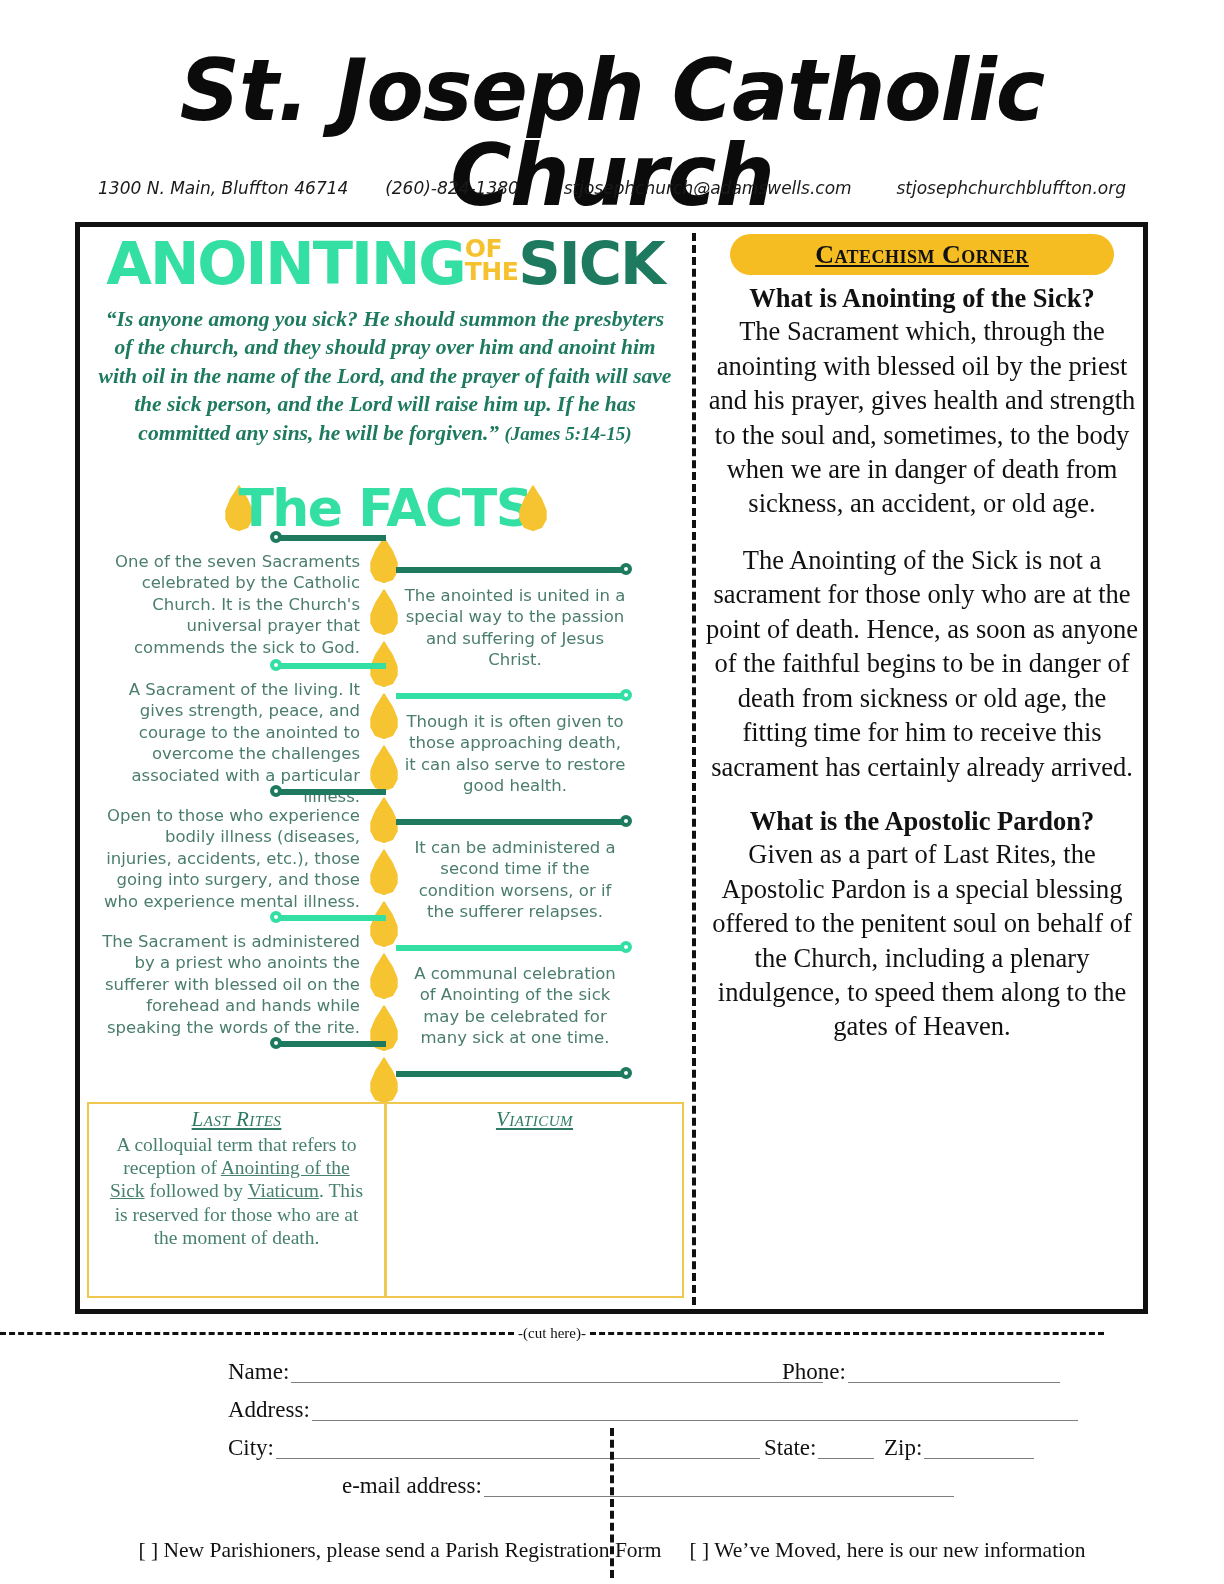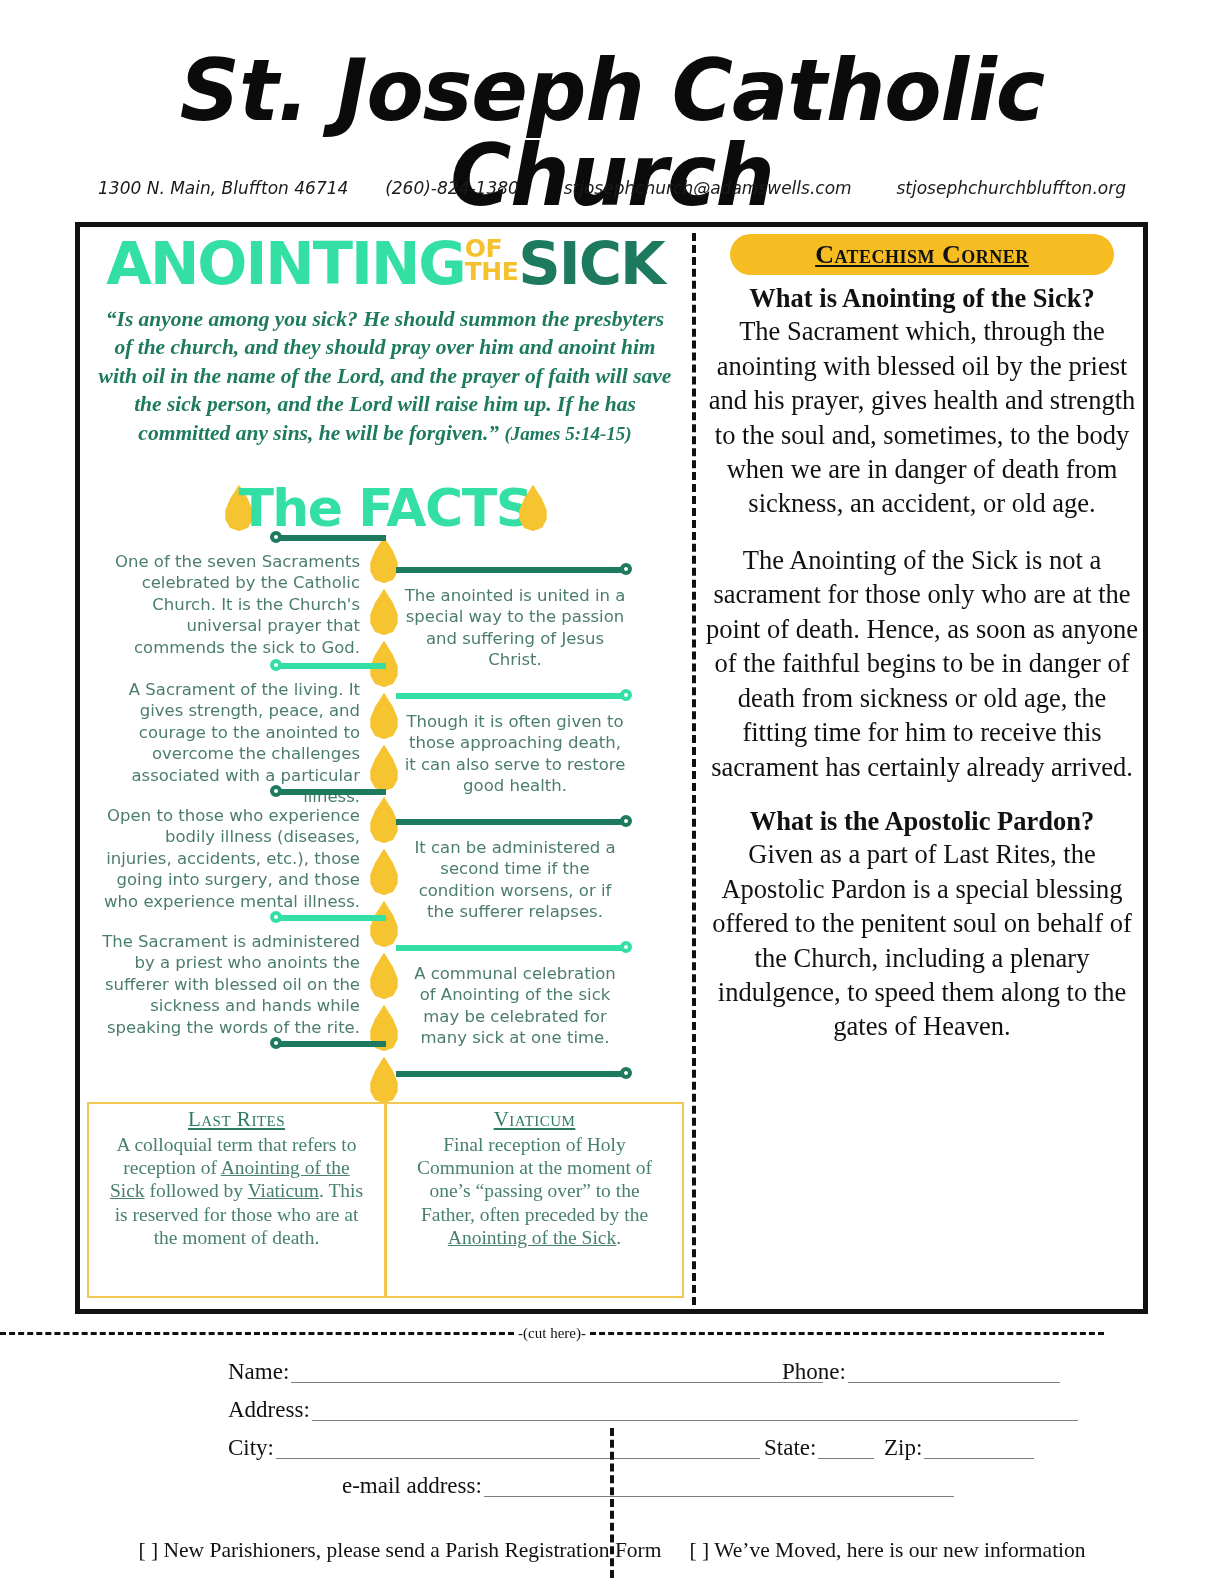--- a/index.html
+++ b/index.html
@@ -152,20 +152,21 @@
   }
   .gbox.b1{left:0;width:299px;}
   .gbox.b2{left:298px;width:299px;}
   .gbox .gtitle{
     font-variant:small-caps;
     font-size:21px;
     letter-spacing:0.5px;
     text-decoration:underline;
     margin:3px 0 0 0;
     color:#2f7a64;
+    font-style:italic;
   }
   .gbox .gbody{
     font-size:19.5px;line-height:1.19;
     padding:0 20px;margin-top:1px;
   }
   .gbox .gbody u{text-decoration:underline;}
 
   
   .right-col{
     position:absolute;left:622px;top:0;width:440px;height:1080px;
@@ -282,21 +283,21 @@
             <div class="drop" style="top: 468px;"></div>
             <div class="drop" style="top: 520px;"></div>
           </div>
         <div id="facts-container">
             <div class="fact left" style="top: 14px;">One of the seven Sacraments celebrated by the Catholic Church. It is the Church's universal prayer that commends the sick to God.</div>
             <div class="fact right" style="top: 48px;">The anointed is united in a special way to the passion and suffering of Jesus Christ.</div>
             <div class="fact left" style="top: 142px;">A Sacrament of the living. It gives strength, peace, and courage to the anointed to overcome the challenges associated with a particular illness.</div>
             <div class="fact right" style="top: 174px;">Though it is often given to those approaching death, it can also serve to restore good health.</div>
             <div class="fact left" style="top: 268px;">Open to those who experience bodily illness (diseases, injuries, accidents, etc.), those going into surgery, and those who experience mental illness.</div>
             <div class="fact right" style="top: 300px;">It can be administered a second time if the condition worsens, or if the sufferer relapses.</div>
-            <div class="fact left" style="top: 394px;">The Sacrament is administered by a priest who anoints the sufferer with blessed oil on the sickness and hands while speaking the words of the rite.</div>
+            <div class="fact left" style="top: 394px;">The Sacrament is administered by a priest who anoints the sufferer with blessed oil on the forehead and hands while speaking the words of the rite.</div>
             <div class="fact right" style="top: 426px;">A communal celebration of Anointing of the sick may be celebrated for many sick at one time.</div>
           </div>
         <div id="conn-container">
             <div class="conn" style="top: -6px; left: 190px; width: 116px;">
               <div class="bar" style="background: rgb(29, 122, 94); left: 10px; width: 106px;"></div>
               <div class="ring" style="border: 4px solid rgb(29, 122, 94); left: 0px;"></div>
             </div>
             <div class="conn" style="top: 26px; left: 316px; width: 236px;">
               <div class="bar" style="background: rgb(29, 122, 94); left: 0px; width: 228px;"></div>
               <div class="ring" style="border: 4px solid rgb(29, 122, 94); right: 0px;"></div>
@@ -336,21 +337,20 @@
           </div>
       </div>
 
       <div class="boxes">
         <div class="gbox b1">
           <div class="gtitle">Last Rites</div>
           <div class="gbody" id="box0body">A colloquial term that refers to reception of <u>Anointing of the Sick</u> followed by <u>Viaticum</u>. This is reserved for those who are at the moment of death.</div>
         </div>
         <div class="gbox b2">
           <div class="gtitle">Viaticum</div>
-          <div class="gbody" id="box1body">Final reception of Holy Communion at the moment of one’s “passing over” to the Father, often preceded by the <u>Anointing of the Sick</u>.</div>
         </div>
       </div>
 
     </div>
 
     <div class="right-col">
       <div class="cc-badge">
         <span>Catechism Corner</span>
       </div>
       <div class="cc-body" id="cc-body">

